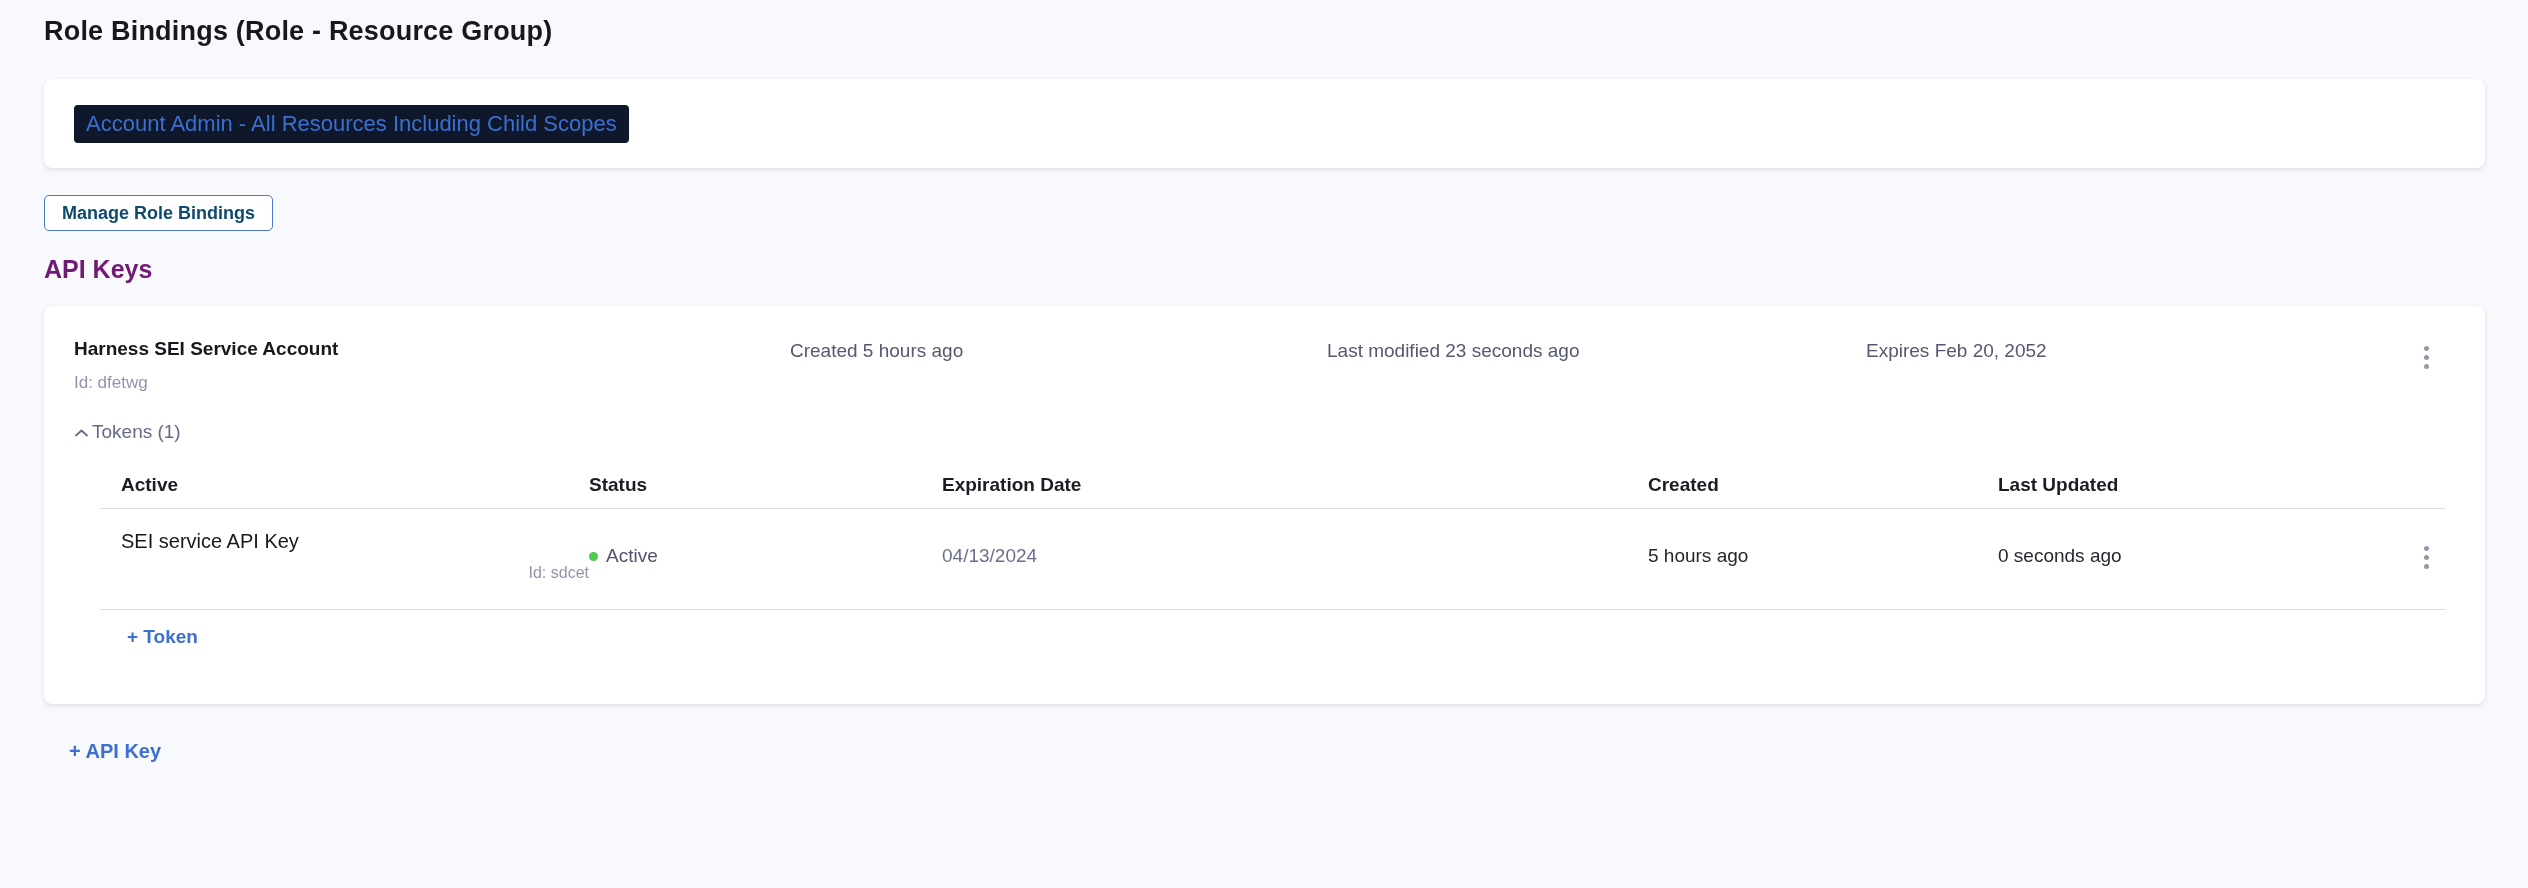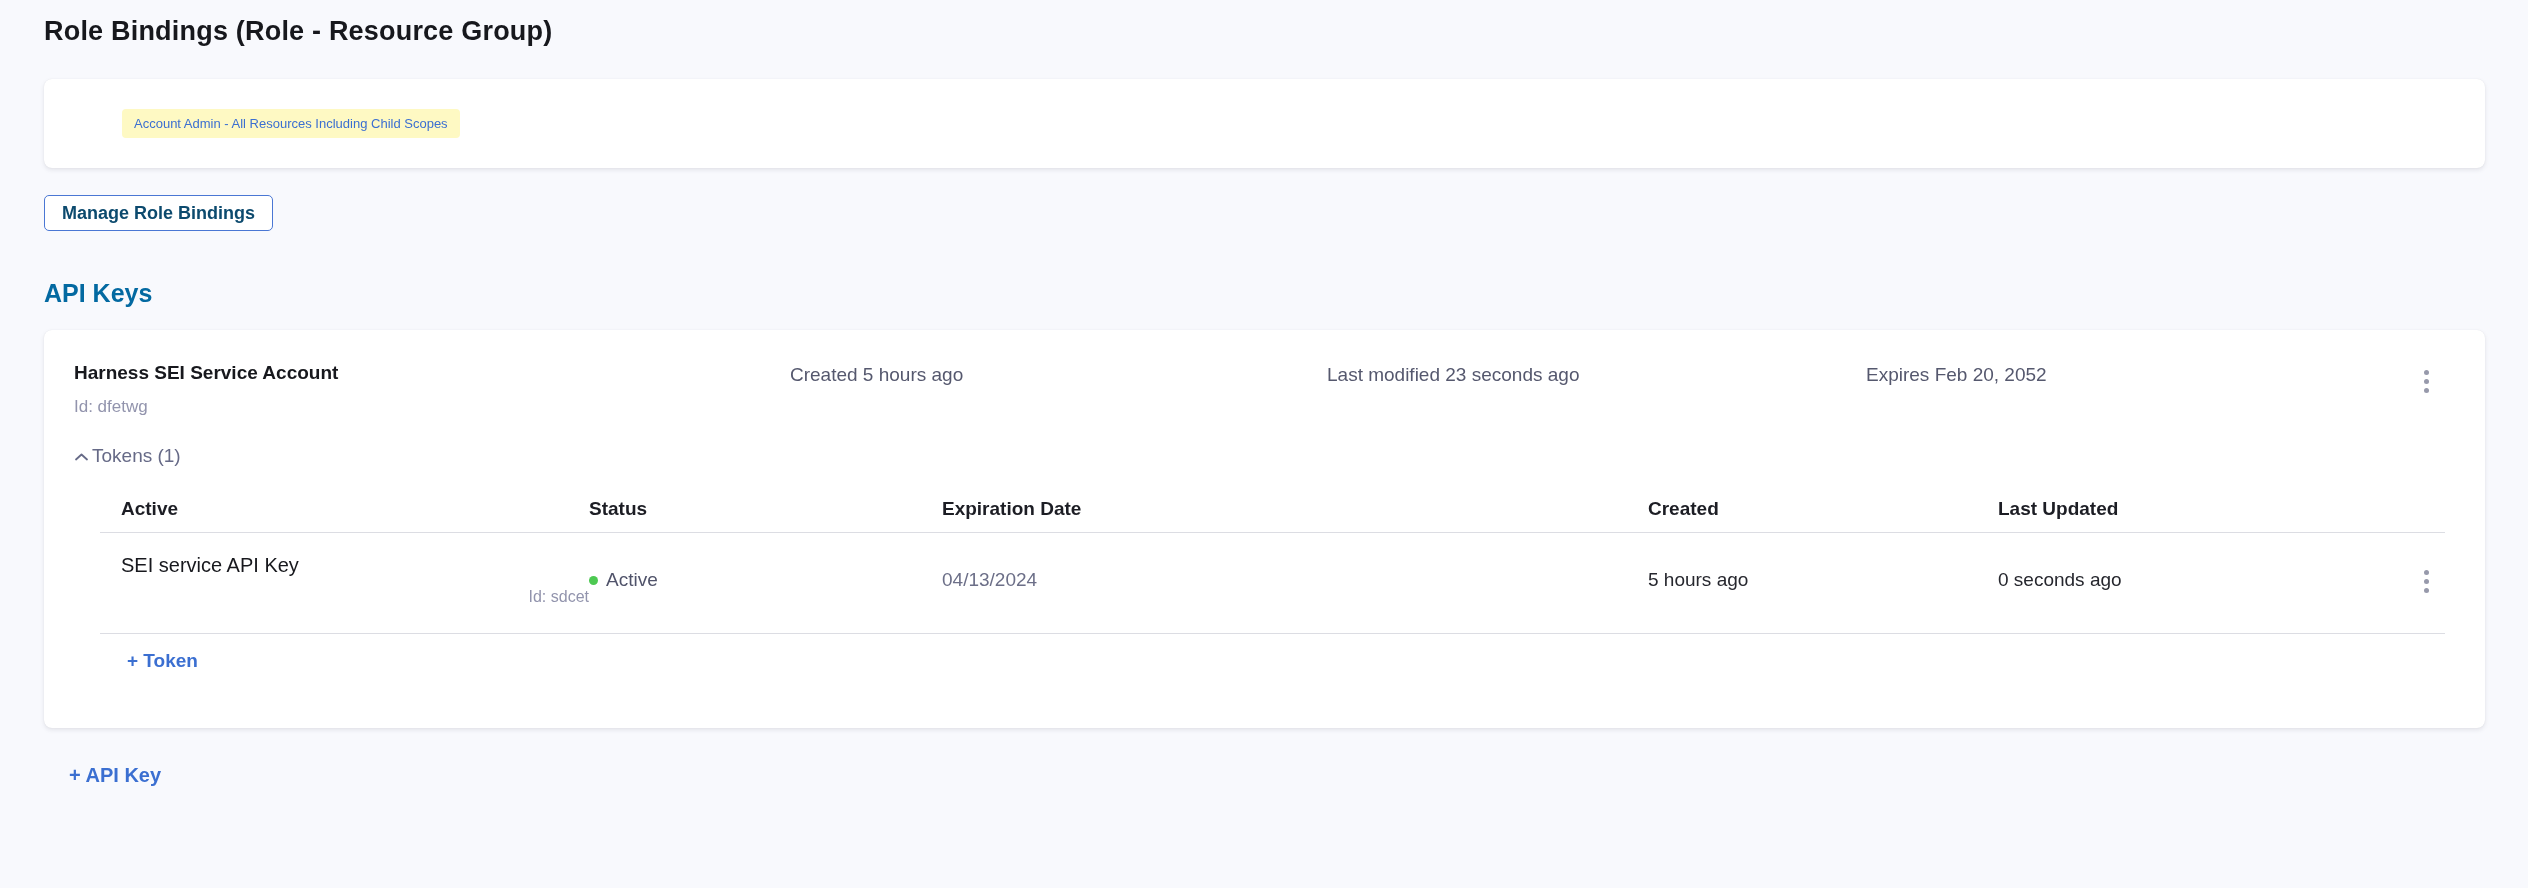--- a/index.html
+++ b/index.html
@@ -24,51 +24,50 @@
   }
 
   .rb-card {
     margin-top: 32px;
     height: 89px;
     display: flex;
     align-items: center;
     padding: 0 30px;
   }
   .rb-chip {
-    background: #fef9c3;
+    background: #0f172a;
     color: #3b6fd1;
-    font-size: 13px;
+    font-size: 22px;
     line-height: 1;
     padding: 8px 12px;
     border-radius: 4px;
     cursor: default;
     white-space: nowrap;
-    margin-left: 48px;
   }
 
   .manage-btn {
     margin-top: 27px;
     display: inline-block;
     background: #ffffff;
     border: 1.5px solid #4a77d4;
     border-radius: 5px;
     color: #0c4a6e;
     font-family: "Liberation Sans", sans-serif;
     font-size: 18px;
     font-weight: 700;
     padding: 8px 17px;
     line-height: 1;
     cursor: pointer;
   }
 
   .section-heading {
-    margin-top: 48px;
+    margin-top: 24px;
     font-size: 25px;
     font-weight: 700;
-    color: #0369a1;
+    color: #701a75;
   }
 
   .apikey-card {
     margin-top: 22px;
     padding: 32px 0 56px 0;
   }
 
   .apikey-header {
     display: grid;
     grid-template-columns: 716px 537px 539px 1fr 80px;

